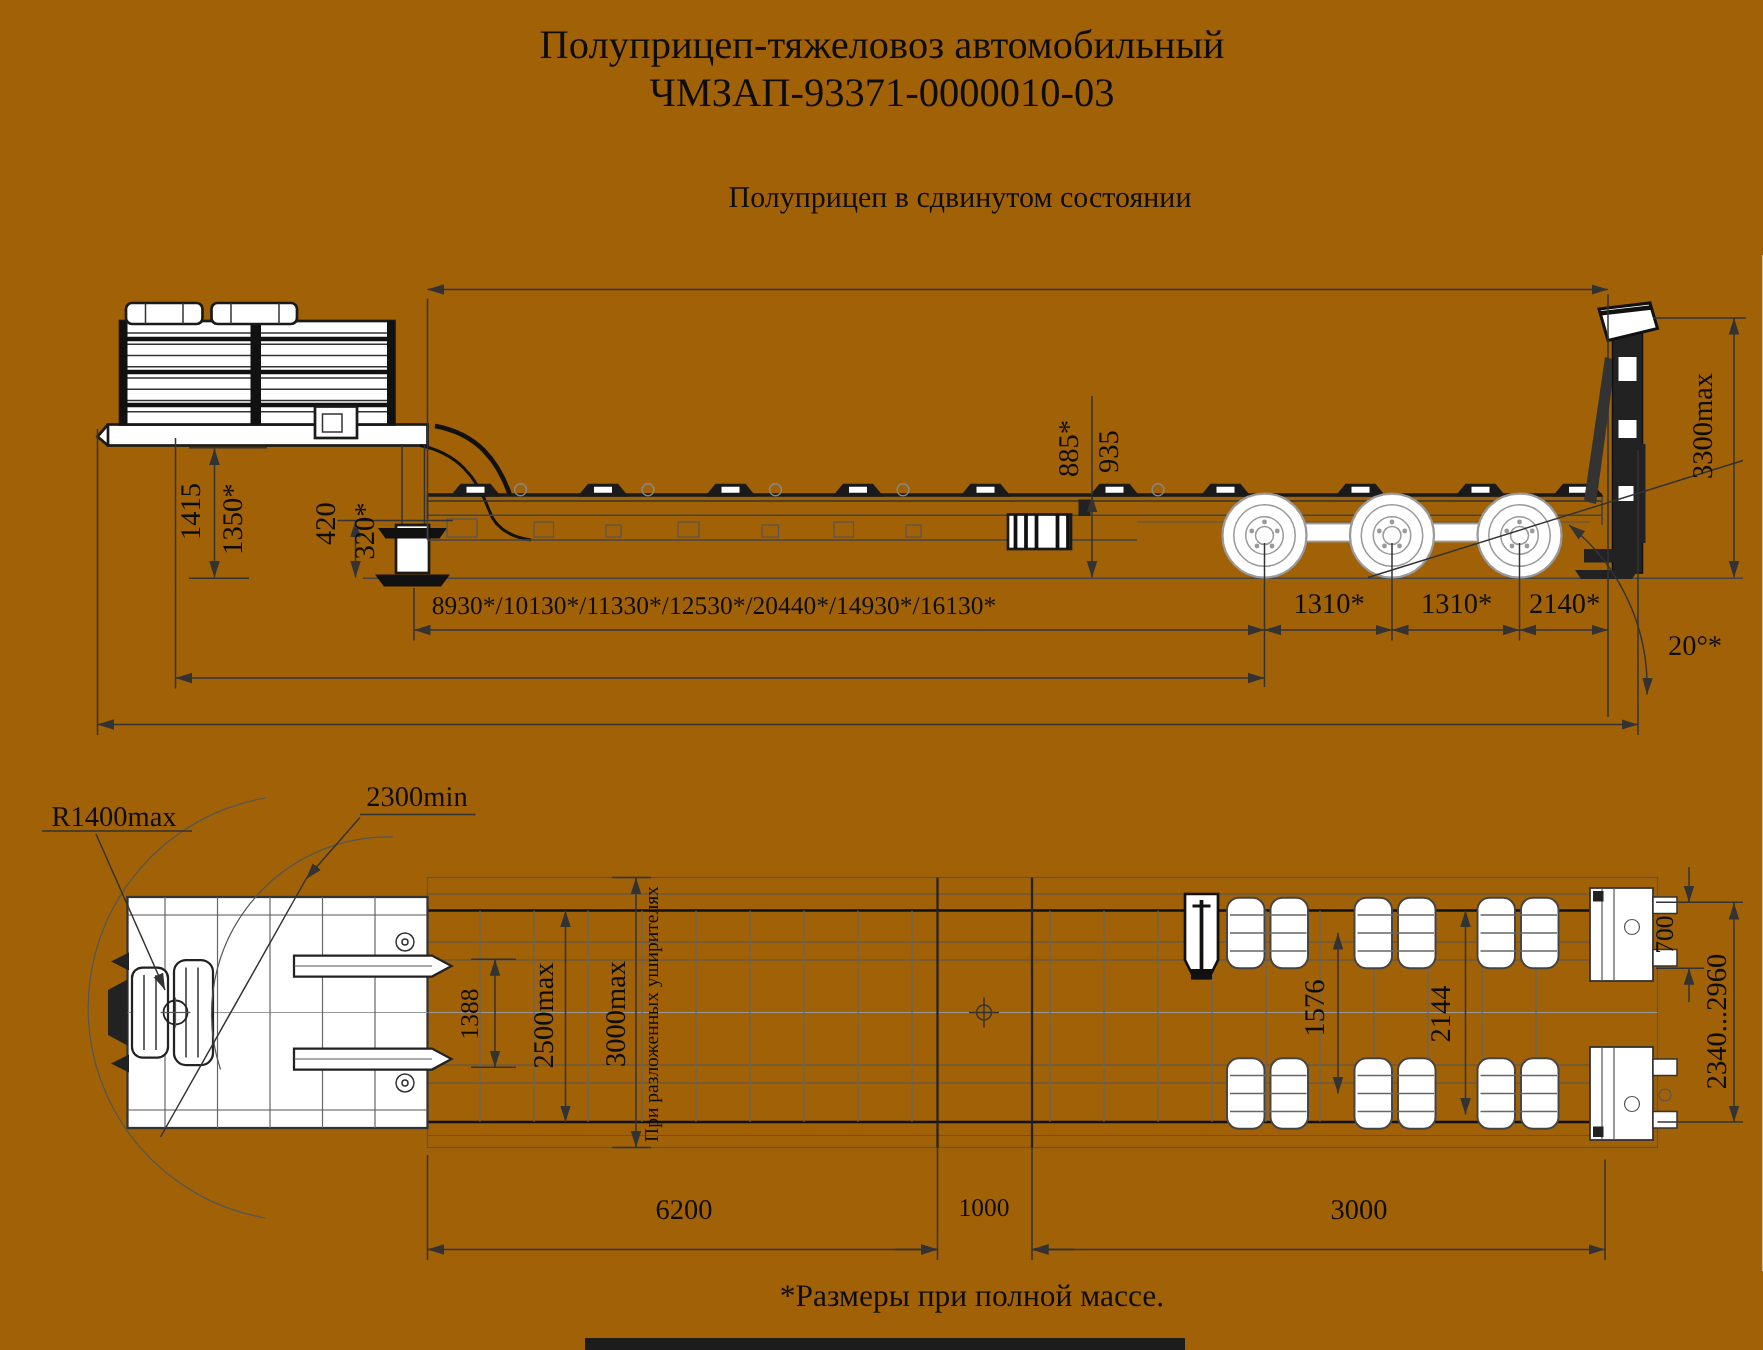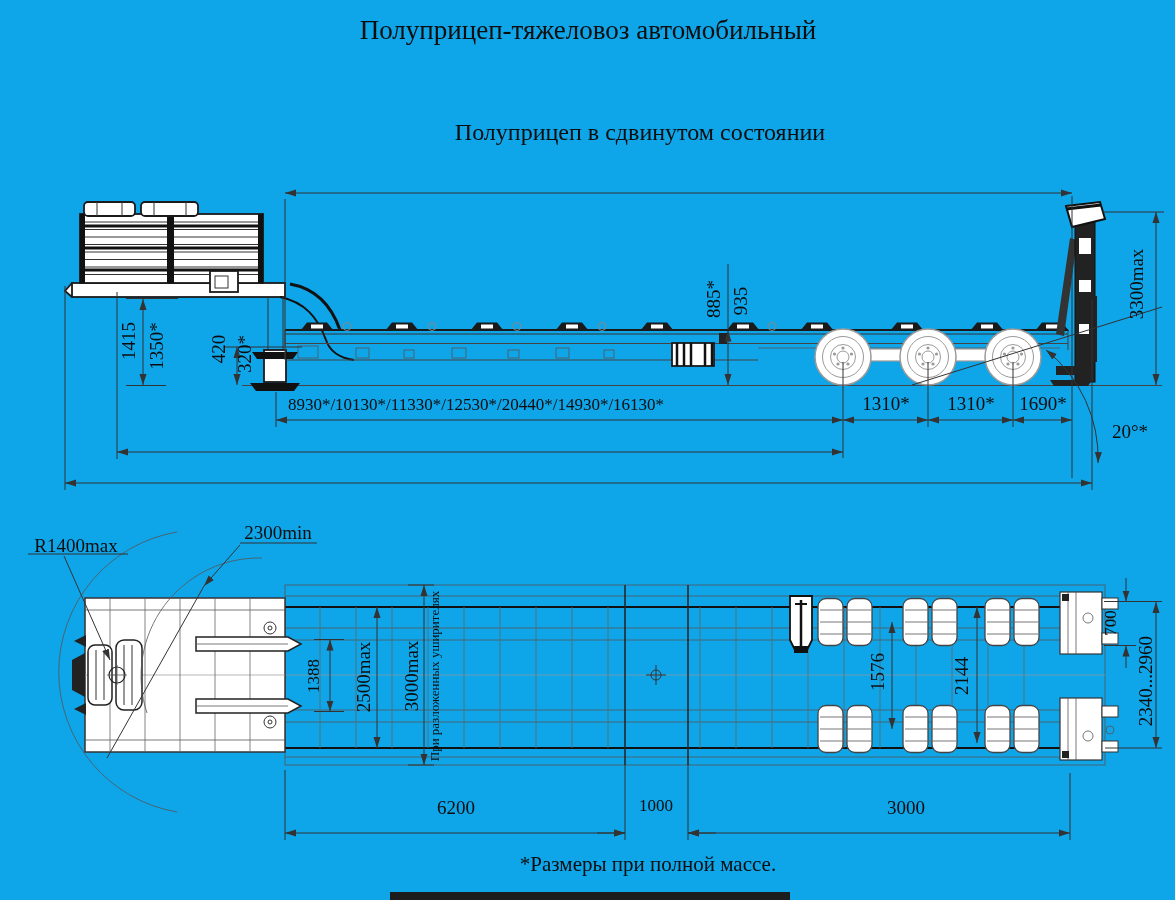--- a/index.html
+++ b/index.html
@@ -1,23 +1,23 @@
 <!DOCTYPE html>
 <html><head>
 <meta charset="utf-8">
 <style>
   html,body{margin:0;padding:0;background:#fff;}
-  #canvas{position:relative;width:1175px;height:900px;background:#0ea5e9;overflow:hidden;
+  #canvas{position:relative;width:1175px;height:900px;background:#a16207;overflow:hidden;
           font-family:"Liberation Serif","DejaVu Serif",serif;color:#111;}
   #drawing{position:absolute;left:0;top:0;}
   .lbl{position:absolute;white-space:nowrap;transform:translate(-50%,-50%);
        font-family:"Liberation Serif","DejaVu Serif",serif;color:#0d0d0d;line-height:1;}
   .lbl.v{transform:translate(-50%,-50%) rotate(-90deg);}
   .title{font-size:27px;}
-  .sub{font-size:24px;}
+  .sub{font-size:20px;}
   .d19{font-size:19px;}
   .d17{font-size:17px;}
   .d13{font-size:13px;}
   .foot{font-size:21px;}
   
   .ln  {stroke:#333;stroke-width:1;fill:none;}
   .ln2 {stroke:#1a1a1a;stroke-width:1.8;fill:#fff;}
   .lnb {stroke:#1a1a1a;stroke-width:2.2;fill:none;}
   .thin{stroke:#555;stroke-width:.8;fill:none;}
   .mid {stroke:#444;stroke-width:1.1;fill:none;}
@@ -387,33 +387,34 @@
     <line x1="285" y1="833" x2="625" y2="833" class="dim" marker-start="url(#ae)" marker-end="url(#ae)"></line>
     <line x1="688" y1="833" x2="1070" y2="833" class="dim" marker-start="url(#ae)" marker-end="url(#ae)"></line>
     <line x1="597" y1="833" x2="625" y2="833" class="dim" marker-end="url(#ae)"></line>
     <line x1="716" y1="833" x2="688" y2="833" class="dim" marker-end="url(#ae)"></line>
   </g>
 
   <rect x="390" y="892" width="400" height="8" class="blk"></rect>
 </svg>
 
 <span class="lbl title" style="left:588px;top:30px">Полуприцеп-тяжеловоз автомобильный</span>
+<span class="lbl title" style="left:588px;top:62px">ЧМЗАП-93371-0000010-03</span>
 <span class="lbl sub" style="left:640px;top:132px">Полуприцеп в сдвинутом состоянии</span>
 
 <span class="lbl d19 v" style="left:713px;top:299px">885*</span>
 <span class="lbl d19 v" style="left:740px;top:301px">935</span>
 <span class="lbl d19 v" style="left:1136px;top:284px">3300max</span>
 <span class="lbl d19 v" style="left:128px;top:341px">1415</span>
 <span class="lbl d19 v" style="left:156px;top:346px">1350*</span>
 <span class="lbl d19 v" style="left:218px;top:349px">420</span>
 <span class="lbl d19 v" style="left:244px;top:354px">320*</span>
 <span class="lbl d17" style="left:476px;top:404px">8930*/10130*/11330*/12530*/20440*/14930*/16130*</span>
 <span class="lbl d19" style="left:886px;top:403px">1310*</span>
 <span class="lbl d19" style="left:971px;top:403px">1310*</span>
-<span class="lbl d19" style="left:1043px;top:403px">1690*</span>
+<span class="lbl d19" style="left:1043px;top:403px">2140*</span>
 <span class="lbl d19" style="left:1130px;top:431px">20°*</span>
 
 <span class="lbl d19" style="left:76px;top:545px">R1400max</span>
 <span class="lbl d19" style="left:278px;top:532px">2300min</span>
 <span class="lbl d17 v" style="left:313px;top:676px">1388</span>
 <span class="lbl d19 v" style="left:363px;top:677px">2500max</span>
 <span class="lbl d19 v" style="left:411px;top:676px">3000max</span>
 <span class="lbl d13 v" style="left:434px;top:676px">При разложенных уширителях</span>
 <span class="lbl d19 v" style="left:877px;top:672px">1576</span>
 <span class="lbl d19 v" style="left:961px;top:676px">2144</span>

